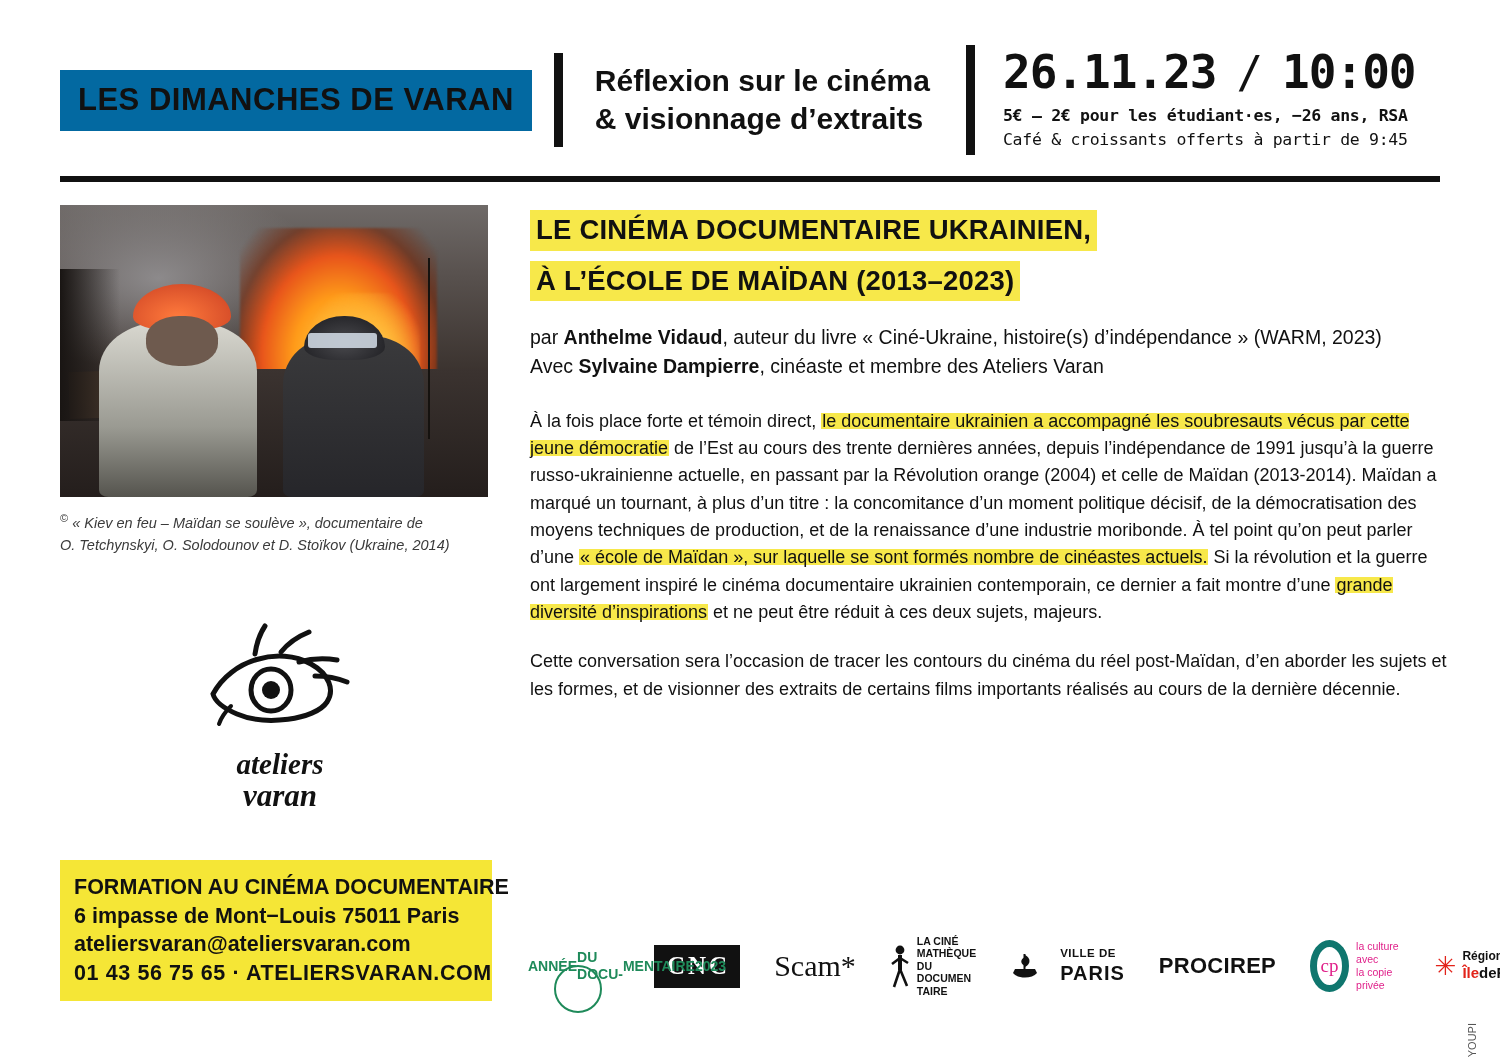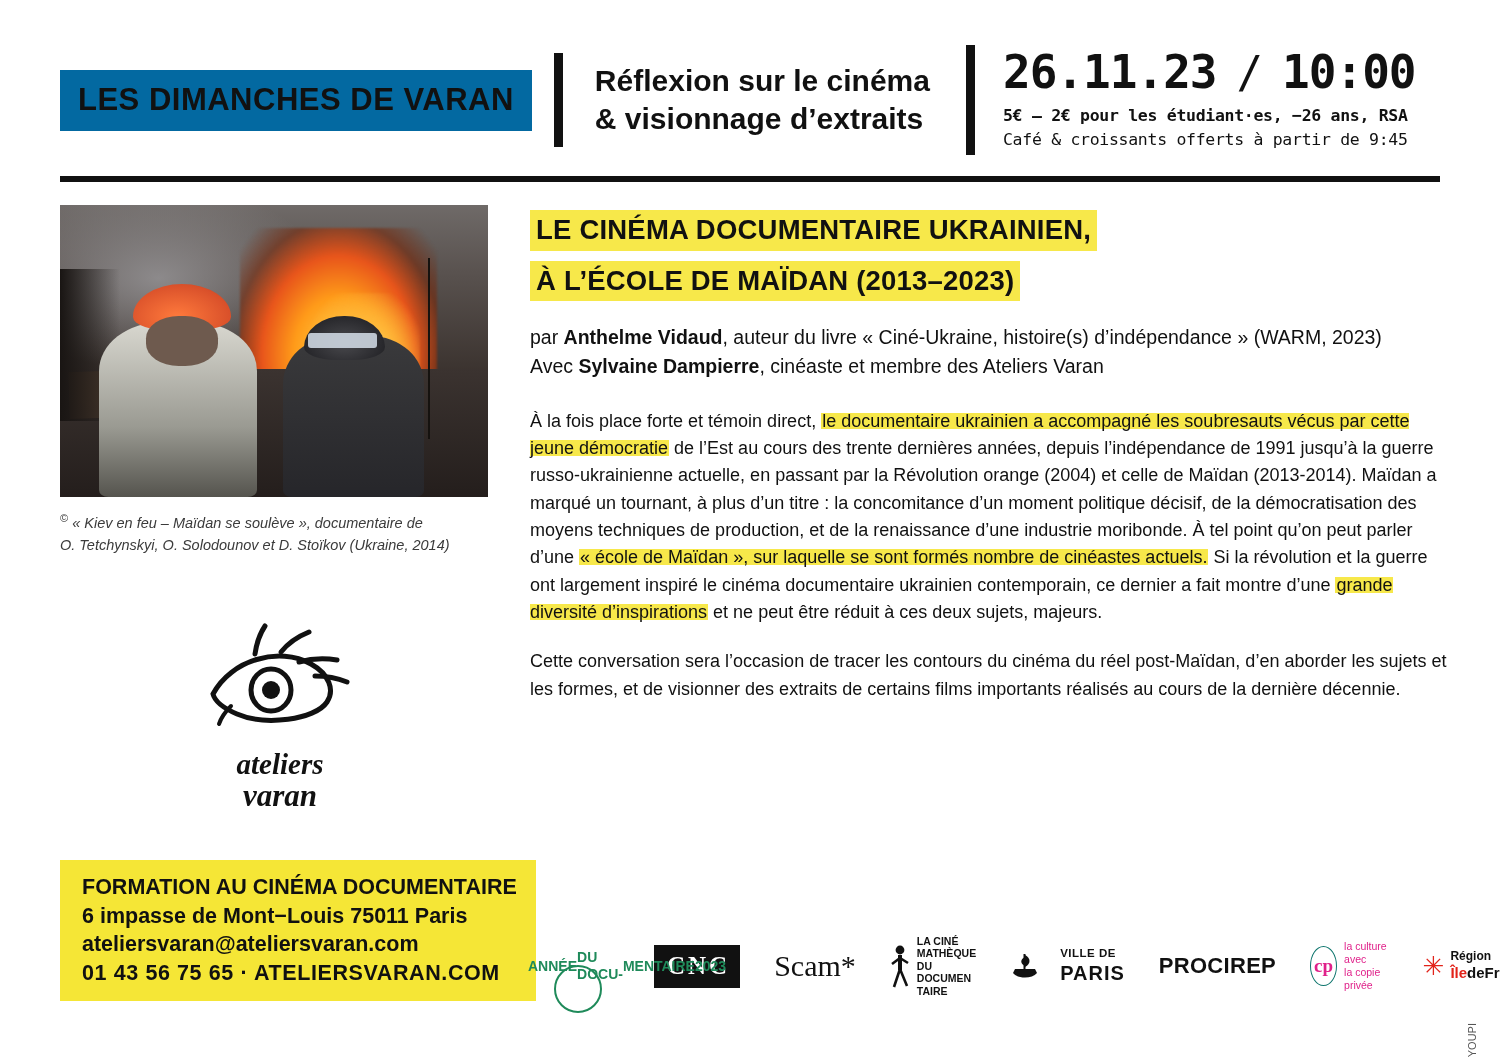--- a/index.html
+++ b/index.html
@@ -199,23 +199,23 @@
   .logo-eye { width: 170px; height: 120px; }
   .logo-word {
     margin-top: 2px;
   }
 
   
   .contact-box {
     position: absolute;
     left: 60px;
     top: 860px;
-    width: 476px;
+    width: 432px;
     background: #f5e636;
-    padding: 13px 16px 14px 22px;
+    padding: 13px 16px 14px 14px;
     box-sizing: border-box;
   }
   .contact-line {
     font-weight: bold;
     font-size: 21.5px;
     line-height: 1.33;
     color: #111;
     white-space: nowrap;
   }
   .contact-line.spaced { letter-spacing: 0.6px; }
@@ -309,22 +309,22 @@
     display: flex; align-items: center; gap: 20px; color: #111;
   }
   .paris .boat { width: 30px; height: 34px; }
   .paris .txt { font-size: 11.5px; font-weight: bold; line-height: 1.2; letter-spacing: .5px; }
   .paris .txt .big { font-size: 20px; letter-spacing: 1px; display: block; }
   .procirep {
     font-weight: bold; font-size: 22px; color: #111; letter-spacing: .3px;
   }
   .copie { display:flex; align-items:center; gap:7px; }
   .copie .cp {
-    width: 38px; height: 38px; border: 1px solid #0f766e; border-radius: 50%;
-    color: #e0218a; font-weight: bold; font-size: 19px;
+    width: 38px; height: 38px; border: 7px solid #0f766e; border-radius: 50%;
+    color: #e0218a; font-weight: normal; font-size: 19px;
     display:flex; align-items:center; justify-content:center;
     font-family: "Liberation Serif", serif;
   }
   .copie .txt { font-size: 10.5px; color: #e0218a; line-height: 1.25; }
   .region { display:flex; align-items:center; gap:6px; }
   .region .star { color:#e2231a; font-size: 26px; line-height: 1; }
   .region .txt { font-size: 12px; font-weight: bold; color:#111; line-height:1.15; }
   .region .txt .b { font-size: 15px; display:block; }
   .region .txt .b i { font-style: normal; color:#e2231a; }
 

